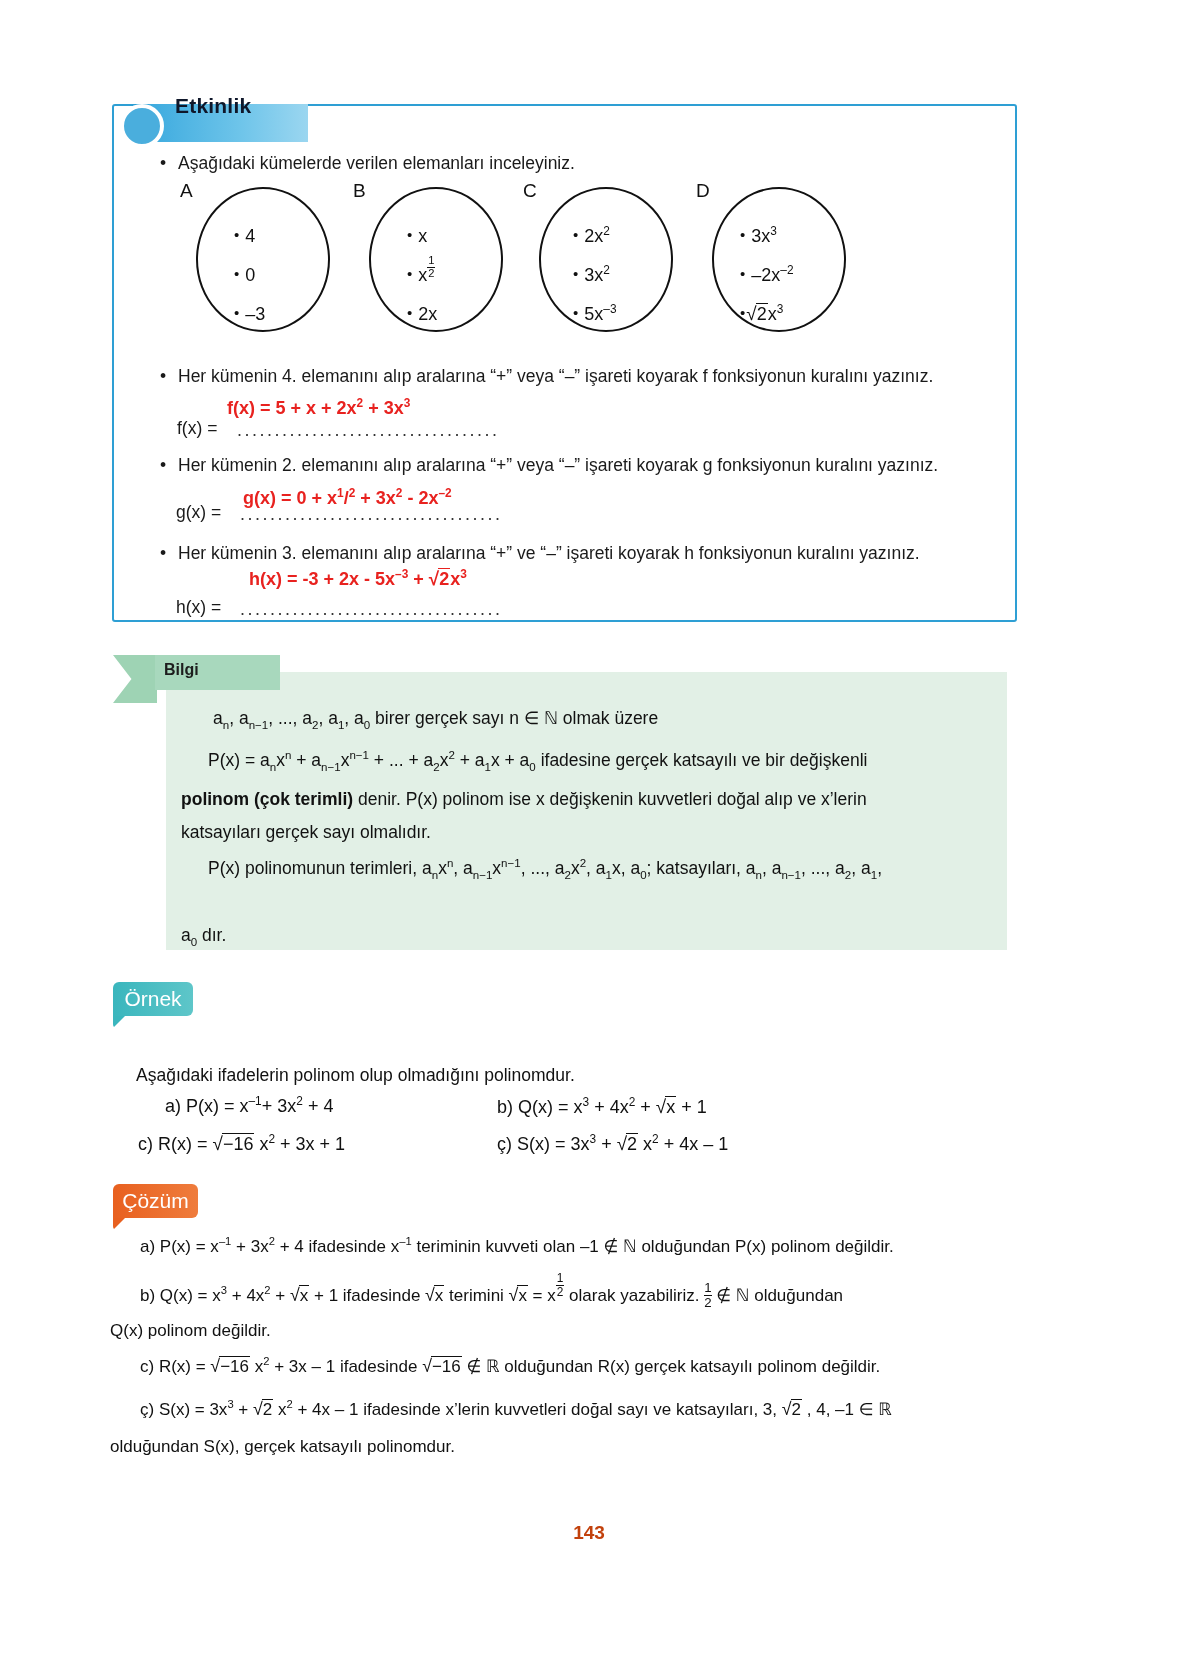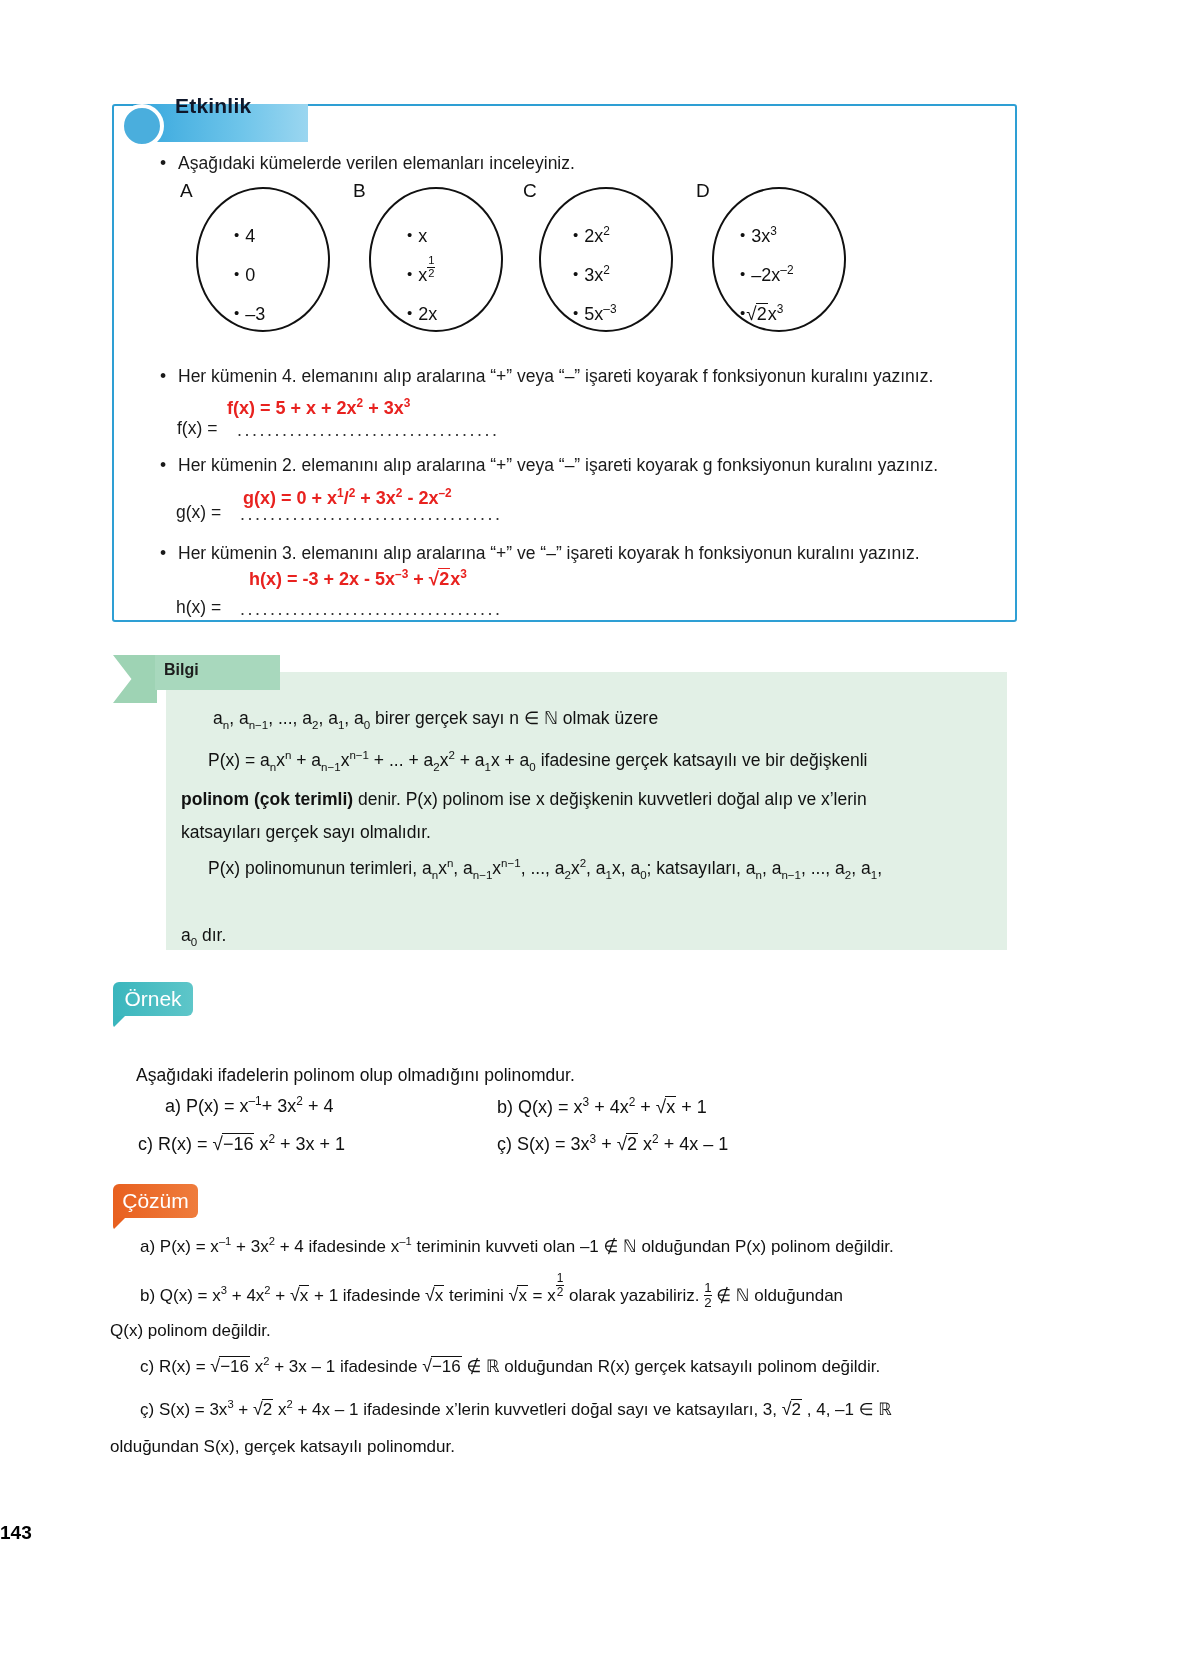--- a/index.html
+++ b/index.html
@@ -258,23 +258,24 @@
     position: absolute;
     font-size: 17px;
     line-height: 27px;
     color: #111;
   }
   .page-number {
     position: absolute;
     left: 0;
     top: 1522px;
     width: 1178px;
+    text-align: center;
     font-size: 19px;
     font-weight: bold;
-    color: #000000;
+    color: #c2410c;
   }
   .bold { font-weight: bold; }
   .inline-frac-big {
     display: inline-block;
     text-align: center;
     font-size: 0.78em;
     line-height: 1.02;
     vertical-align: -0.45em;
   }
   .inline-frac-big .num { display: block; border-bottom: 1.4px solid #111; }

